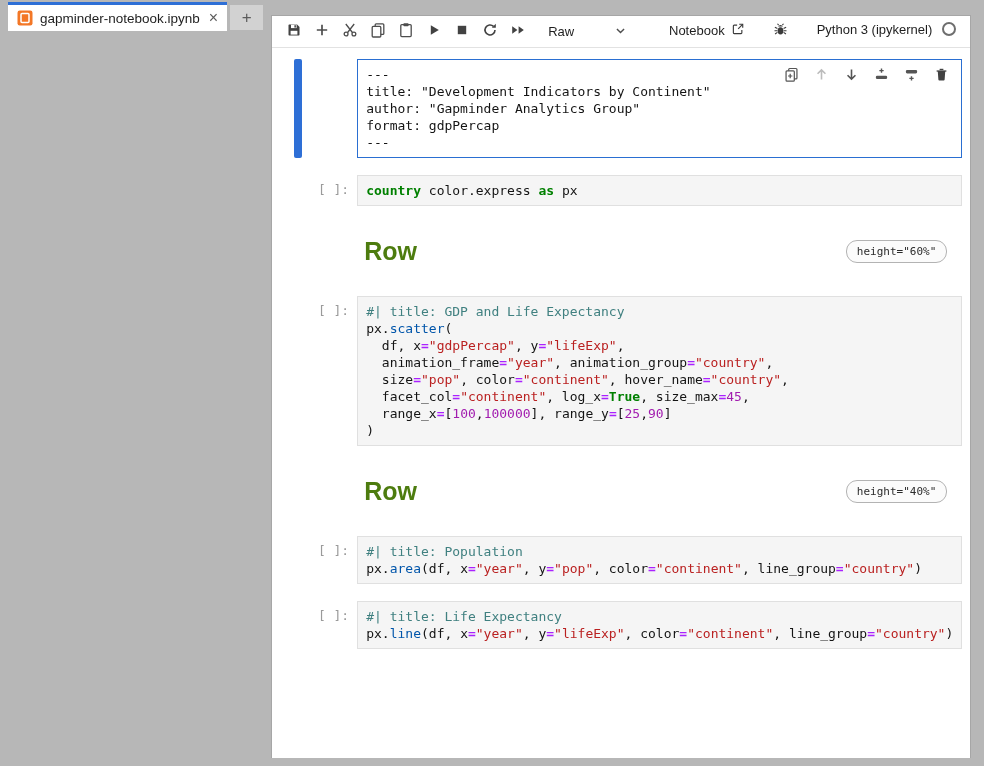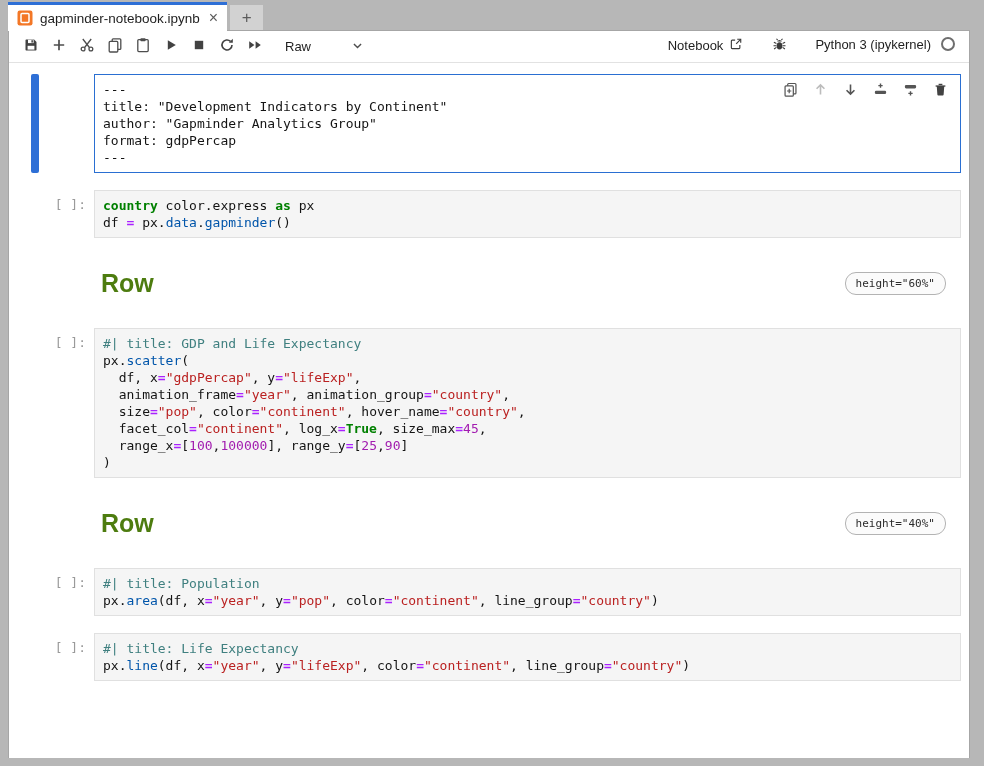--- a/index.html
+++ b/index.html
@@ -3,41 +3,41 @@
 <meta charset="utf-8">
 <style>
   * { box-sizing: border-box; }
   html,body { margin:0; padding:0; }
   body {
     width:984px; height:766px; overflow:hidden;
     background:#b7b7b7;
     font-family:"Liberation Sans", sans-serif;
     -webkit-font-smoothing:antialiased;
   }
-  .window { width:984px; height:766px; display:flex; flex-direction:column; }
+  .window { width:984px; height:766px; display:flex; flex-direction:row; }
 
   
   .tabbar { height:30px; flex:none; display:flex; align-items:flex-end; padding-left:8px; background:#b7b7b7; }
   .tab-active {
     height:29px; background:#fff; border-top:3px solid #2e6fd6;
     display:flex; align-items:center; gap:7px; padding:0 9px 0 9px;
     position:relative; z-index:2; margin-bottom:-1px; min-width:216px;
     font-size:13.5px; color:#1e1e1e; cursor:default;
   }
   .tab-active .nbicon { width:16px; height:16px; flex:none; display:flex; }
   .tab-title { white-space:nowrap; }
   .tab-close { margin-left:2px; font-size:16px; color:#5c5c5c; line-height:1; cursor:pointer; }
   .tab-new {
     width:33px; height:25px; background:#d2d2d2; margin-left:3px;
     display:flex; align-items:center; justify-content:center;
     font-size:17px; color:#5c5c5c; cursor:pointer;
   }
 
   
-  .main { flex:1; min-height:0; background:#fff; margin:0 14px 8px 8px;
+  .main { flex:1; min-height:0; background:#fff; margin:15px 14px 8px 8px;
           border:1px solid #a6a6a6; border-bottom:none; display:flex; flex-direction:column; }
 
   
   .toolbar { height:32px; flex:none; display:flex; align-items:center;
              padding:0 14px 0 8px; border-bottom:1px solid #e2e2e2; background:#fff; }
   .tbtn { width:28px; height:26px; display:flex; align-items:center; justify-content:center;
           cursor:pointer; border-radius:3px; flex:none; }
   .tbtn svg { width:16px; height:16px; }
   .celltype { margin-left:14px; width:84px; display:flex; align-items:center;
               justify-content:space-between; font-size:13px; color:#1e1e1e; cursor:pointer; padding:2px 2px; }
@@ -237,21 +237,21 @@
                   </svg>
                 </span>
               </div>
               <pre><div class="cl"><span>---</span></div><div class="cl"><span>title: "Development Indicators by Continent"</span></div><div class="cl"><span>author: "Gapminder Analytics Group"</span></div><div class="cl"><span>format: gdpPercap</span></div><div class="cl"><span>---</span></div></pre>
             </div>
           </div>
           <div class="cell-row">
             <div class="collapser"></div>
             <div class="prompt">[ ]:</div>
             <div class="cell-input">
-              <pre><div class="cl"><span class="tk-kw">country</span><span> color.express </span><span class="tk-kw">as</span><span> px</span></div><div class="cl"><span>df </span><span class="tk-op">=</span><span> px.</span><span class="tk-prop">data</span><span>.</span><span class="tk-prop">gapminder</span><span>()</span></div></pre>
+              <pre><div class="cl"><span class="tk-kw">country</span><span> color.express </span><span class="tk-kw">as</span><span> px</span></div></pre>
             </div>
           </div>
           <div class="heading-row">
             <div class="md-h2">Row</div>
             <div class="badge">height="60%"</div>
           </div>
           <div class="cell-row">
             <div class="collapser"></div>
             <div class="prompt">[ ]:</div>
             <div class="cell-input">

